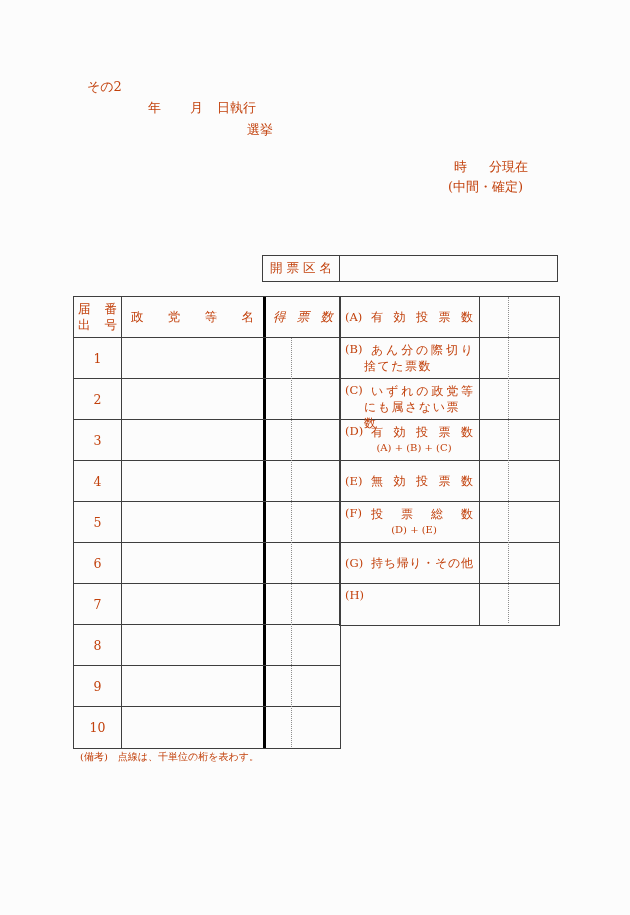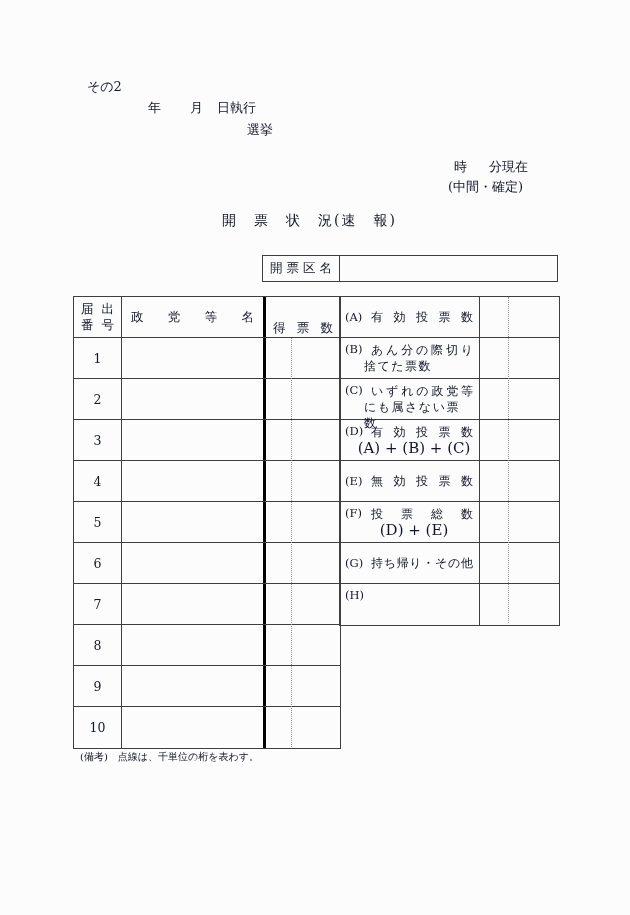--- a/index.html
+++ b/index.html
@@ -1,21 +1,21 @@
 <!DOCTYPE html>
 <html><head>
 <meta charset="utf-8">
 <style>
   html,body { margin:0; padding:0; }
   body { background:#e9e9e9; }
   .page {
     position:relative;
     width:630px; height:915px;
     background:#fcfcfc;
-    color:#0f172a;
+    color:#c2410c;
     font-family:"DejaVu Serif","Liberation Serif",serif;
     font-size:13px;
     overflow:hidden;
   }
   .abs { position:absolute; white-space:nowrap; }
 
   
   .part-label   { left:87px;  top:78px; }
   .date-line    { left:148px; top:99px; }
   .date-line .month { margin-left:29px; }
@@ -43,41 +43,41 @@
   .district-box .valcell { flex:1; }
 
   
   .tbl { position:absolute; border:1px solid #3e3e3e; box-sizing:content-box; background:transparent; }
   .tbl .trow { display:flex; height:41px; box-sizing:border-box; border-bottom:1px solid #3e3e3e; }
   .tbl .trow:last-child { border-bottom:none; }
 
   
   .tbl-left { left:73px; top:296px; width:266px; }
   .tbl-left .c1 { width:48px; border-right:1px solid #3e3e3e; box-sizing:border-box;
-                  display:flex; align-items:center; justify-content:center; flex-direction:column; }
+                  display:flex; align-items:center; justify-content:center; flex-direction:row; }
   .tbl-left .c2 { width:144px; border-right:3px solid #000000; box-sizing:border-box;
                   display:flex; align-items:center; }
-  .tbl-left .c3 { flex:1; display:flex; align-items:flex-end; }
+  .tbl-left .c3 { flex:1; display:flex; align-items:center;font-style:italic; }
   .tbl-left .hdr { font-size:12.5px; }
   .tbl-left .hdr .c1 { justify-content:center; }
   .tbl-left .hdr .c1 div { width:100%; padding:0 7px; box-sizing:border-box;
                            text-align:justify; text-align-last:justify; line-height:16px; }
   .tbl-left .hdr .c2 span { width:100%; padding:0 9px; text-align:justify; text-align-last:justify; }
   .tbl-left .hdr .c3 span { width:100%; padding:0 7px; text-align:justify; text-align-last:justify; }
   .tbl-left .num { font-size:12.5px; }
 
   
   .tbl-right { left:339px; top:296px; width:219px; }
   .tbl-right .lab { width:140px; border-right:1px solid #3e3e3e; box-sizing:border-box;
                     display:flex; padding-left:5px; font-size:12px; }
   .tbl-right .val { flex:1; }
   .tbl-right .key { width:26px; flex:0 0 26px; font-size:11.5px; }
   .tbl-right .content { flex:1; padding-right:6px; min-width:0; }
   .tbl-right .l1 { text-align:justify; text-align-last:justify; line-height:16px; }
-  .tbl-right .l2 { line-height:16px; font-size:15px; }
+  .tbl-right .l2 { line-height:16px; font-size:10px; }
   .tbl-right .l2:empty { display:none; }
   .tbl-right .trow.single .lab { align-items:center; }
   .tbl-right .trow.two .lab { align-items:flex-start; padding-top:4px; }
   .tbl-right .trow.indent .l2 { margin-left:-7px; letter-spacing:1.5px; font-size:12px; }
   .tbl-right .trow.formula .l2 { text-align:center; margin-left:-16px; }
 
   
   .dotline { position:absolute; width:0; border-left:1px dotted #8e8e8e; pointer-events:none; }
   .dot-left  { left:291px; top:338px; height:409px; }
   .dot-right { left:508px; top:297px; height:326px; }
@@ -96,21 +96,20 @@
   </div>
 
   <div class="abs election">選挙</div>
 
   <div class="abs time-line">
     <span>時</span><span class="minute">分現在</span>
   </div>
 
   <div class="abs status">(中間・確定)</div>
 
-  <div class="abs title">開　票　状　況(速　報)</div>
 
   <div class="district-box">
     <div class="lbl">
         <span>開票区名</span>
       </div>
     <div class="valcell"></div>
   </div>
 
   <div class="tbl tbl-left">
     <div class="trow hdr">

